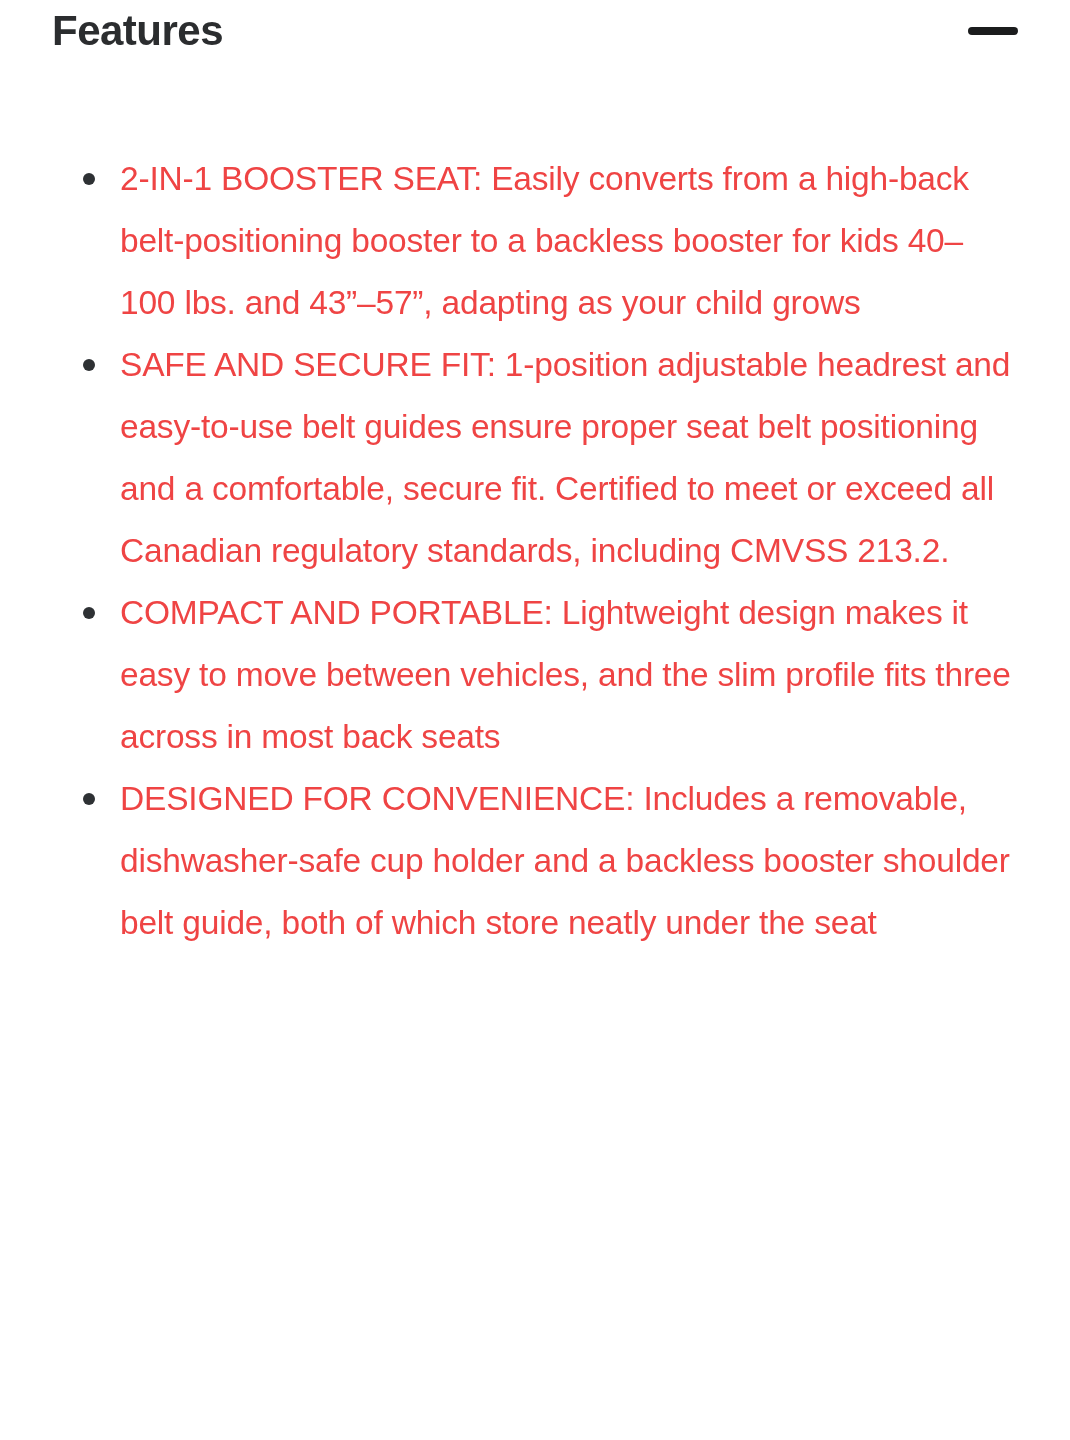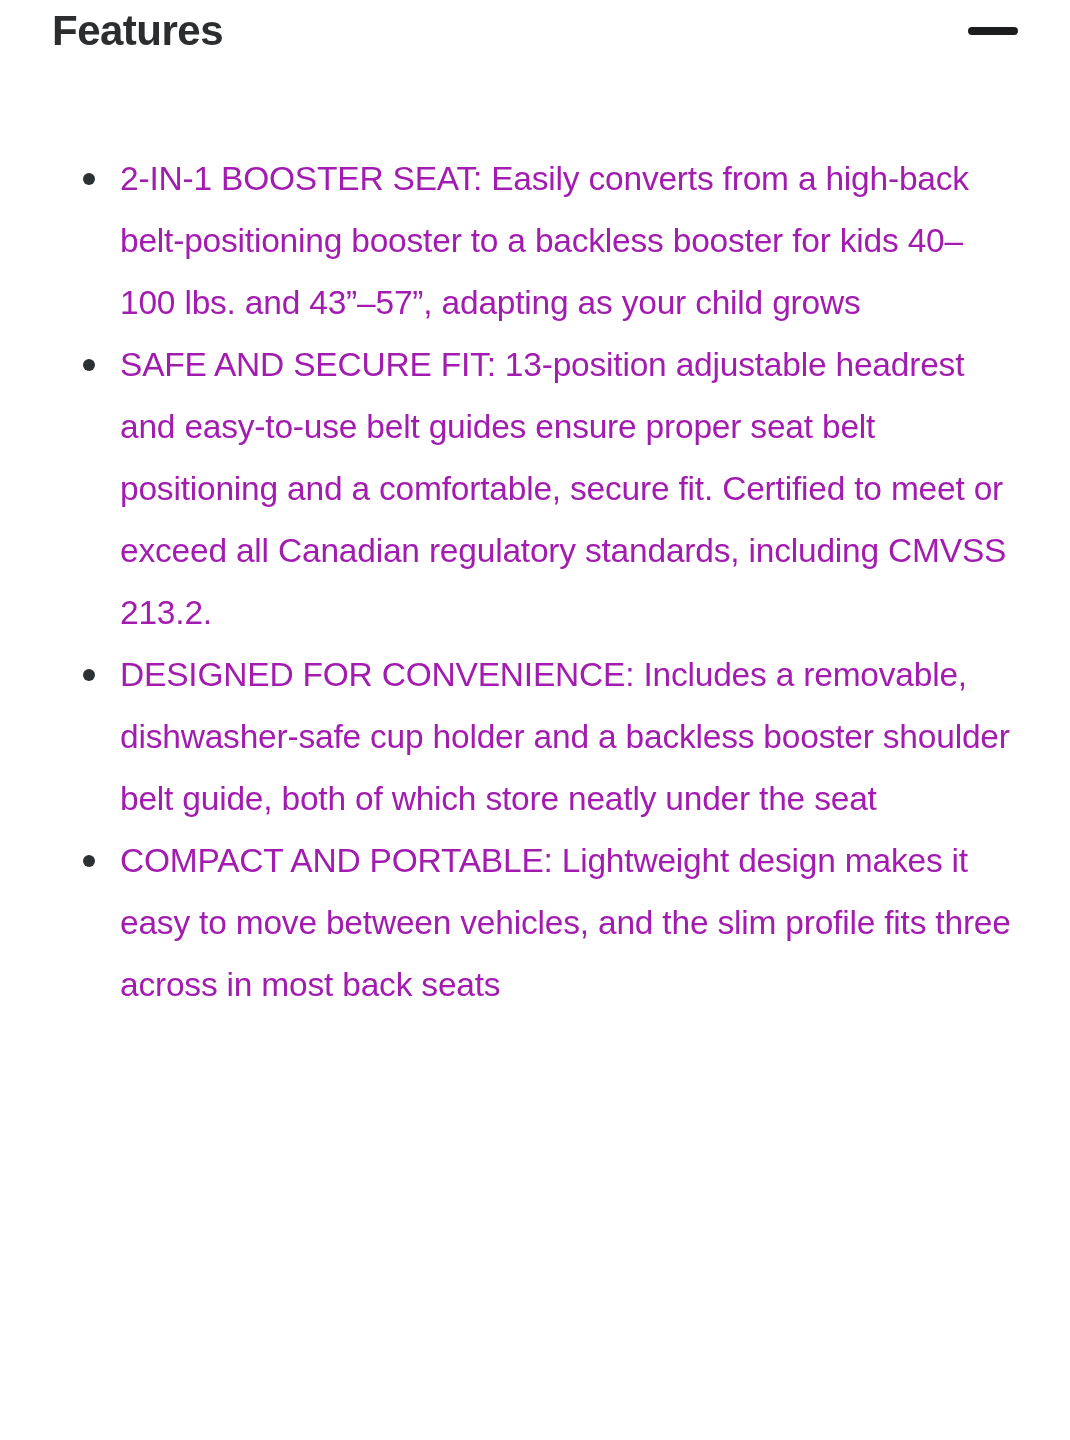--- a/index.html
+++ b/index.html
@@ -56,21 +56,21 @@
     list-style: none;
     margin: 92px 0 0 0;
     padding: 0;
   }
   .features-list li {
     position: relative;
     padding-left: 68px;
     max-width: 905px;
     font-size: 33.5px;
     line-height: 62px;
-    color: #a21caf;
+    color: #ef4444;
     letter-spacing: -0.2px;
   }
   .features-list li::before {
     content: "";
     position: absolute;
     left: 31px;
     top: 25px;
     width: 12px;
     height: 12px;
     border-radius: 50%;
@@ -85,19 +85,19 @@
 
     <div class="accordion-header">
       <h2 class="section-title">Features</h2>
       <button class="collapse-button" aria-label="Collapse section">
         <span class="minus-icon"></span>
       </button>
     </div>
 
     <ul class="features-list">
         <li>2-IN-1 BOOSTER SEAT: Easily converts from a high-back belt-positioning booster to a backless booster for kids 40–100 lbs. and 43”–57”, adapting as your child grows</li>
-        <li>SAFE AND SECURE FIT: 13-position adjustable headrest and easy-to-use belt guides ensure proper seat belt positioning and a comfortable, secure fit. Certified to meet or exceed all Canadian regulatory standards, including CMVSS 213.2.</li>
+        <li>SAFE AND SECURE FIT: 1-position adjustable headrest and easy-to-use belt guides ensure proper seat belt positioning and a comfortable, secure fit. Certified to meet or exceed all Canadian regulatory standards, including CMVSS 213.2.</li>
+        <li>COMPACT AND PORTABLE: Lightweight design makes it easy to move between vehicles, and the slim profile fits three across in most back seats</li>
         <li>DESIGNED FOR CONVENIENCE: Includes a removable, dishwasher-safe cup holder and a backless booster shoulder belt guide, both of which store neatly under the seat</li>
-        <li>COMPACT AND PORTABLE: Lightweight design makes it easy to move between vehicles, and the slim profile fits three across in most back seats</li>
       </ul>
 
   </section>
 </div>
 
 </body></html>

